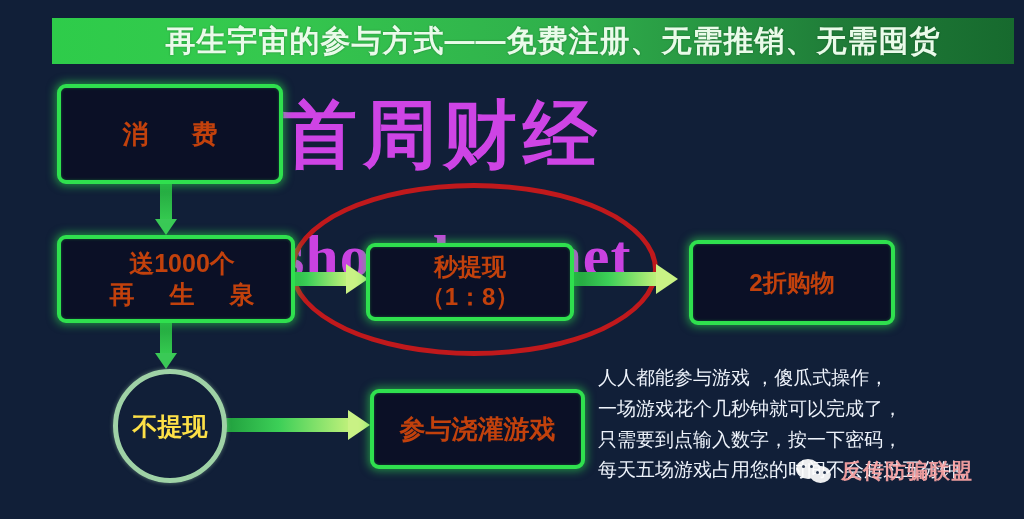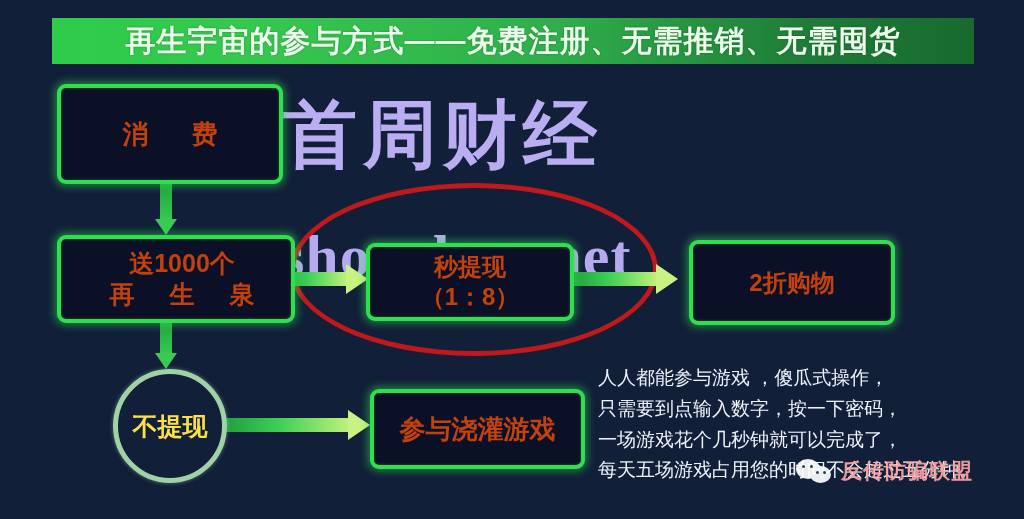--- a/index.html
+++ b/index.html
@@ -20,34 +20,35 @@
   #header-banner {
     position: absolute;
     left: 52px;
     top: 18px;
     width: 922px;
     height: 46px;
     background: linear-gradient(90deg, #2ecc4a 0%, #35c84e 22%, #2fae4b 55%, #1f7c38 82%, #176a2e 100%);
     display: flex;
     align-items: center;
     justify-content: center;
+    padding-left: 40px;
   }
   #header-title {
     color: #e9fbe9;
     font-size: 30px;
     font-weight: bold;
     letter-spacing: 1px;
     white-space: nowrap;
     text-shadow: 0 0 2px rgba(0,0,0,.35);
   }
 
   
   .wm-red {
     position: absolute;
-    color: #c4b5fd;
+    color: #d946ef;
     font-weight: bold;
     pointer-events: none;
     white-space: nowrap;
   }
   #wm-brand {
     left: 283px;
     top: 86px;
     font-size: 74px;
     letter-spacing: 6px;
     opacity: .95;
@@ -273,22 +274,22 @@
   <div id="circle-no-withdraw">
     <span class="ln">不提现</span>
   </div>
 
   <div class="flow-box" id="box-game">
     <span class="ln">参与浇灌游戏</span>
   </div>
 
   <div id="description">
     <span class="dline">人人都能参与游戏 ，傻瓜式操作，</span>
+    <span class="dline">一场游戏花个几秒钟就可以完成了，</span>
     <span class="dline">只需要到点输入数字，按一下密码，</span>
-    <span class="dline">一场游戏花个几秒钟就可以完成了，</span>
     <span class="dline">每天五场游戏占用您的时间不会超过五分钟。</span>
   </div>
 
   <div id="wechat-watermark">
     <div id="wechat-icon">
       <div class="bub b1"></div>
       <div class="bub b2"></div>
       <div class="dot d1"></div>
       <div class="dot d2"></div>
       <div class="dot d3"></div>

